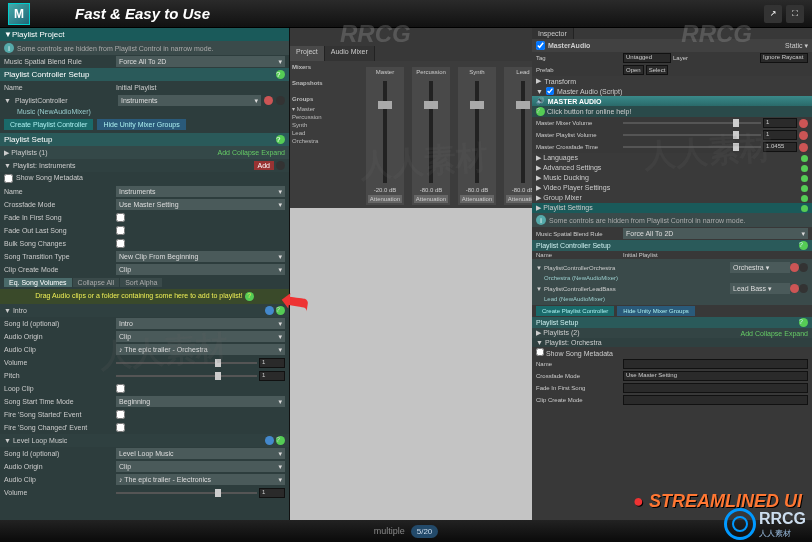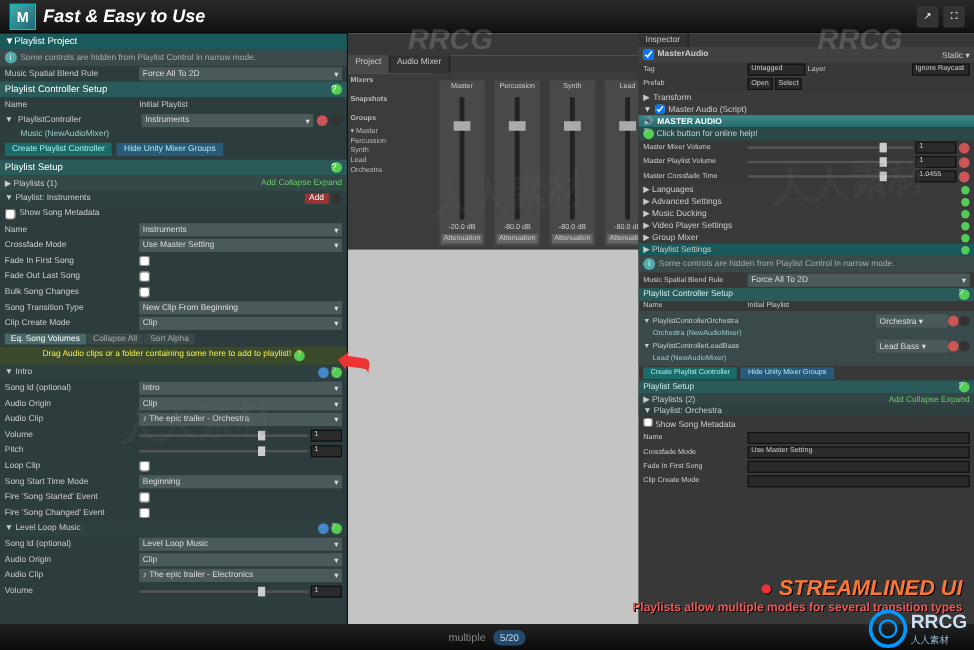--- a/index.html
+++ b/index.html
@@ -1,19 +1,19 @@
 <!DOCTYPE html>
 <html><head>
 <meta charset="utf-8">
 <style>
 * { margin:0; padding:0; box-sizing:border-box; font-family:Arial,sans-serif; }
 body { background:#1a1a1a; width:812px; height:542px; overflow:hidden; position:relative; font-size:8px; color:#ccc; }
 .header { background:linear-gradient(#2a2a2a,#111); height:28px; display:flex; align-items:center; padding:0 8px; border-bottom:1px solid #000; }
 .logo { width:22px; height:22px; background:linear-gradient(135deg,#4aa,#267); border:1px solid #0cc; margin-right:6px; display:flex; align-items:center; justify-content:center; color:#fff; font-weight:bold; font-size:12px; }
-.title { color:#fff; font-size:15px; font-weight:bold; font-style:italic; }
+.title { color:#fff; font-size:15px; font-weight:bold; font-style:italic;margin-left:39px; }
 .hbtn { margin-left:auto; display:flex; gap:4px; }
 .hbtn span { width:18px; height:18px; background:#333; color:#fff; display:flex; align-items:center; justify-content:center; border-radius:2px; cursor:pointer; }
 .main { display:flex; position:absolute; top:28px; left:0; right:0; bottom:22px; }
 .leftpanel { width:290px; background:#2d3d3d; border-right:1px solid #111; overflow:hidden; display:flex; flex-direction:column; }
 .rightarea { flex:1; background:#c8c8c8; position:relative; overflow:hidden; }
 .section-hdr { background:#1a5a5a; color:#fff; padding:2px 4px; font-size:8px; display:flex; align-items:center; }
 .info-bar { background:#3a4a4a; padding:2px 4px; font-size:7px; color:#aaa; display:flex; align-items:center; gap:3px; }
 .info-bar .i { width:10px; height:10px; background:#5aa; border-radius:50%; color:#fff; display:flex; align-items:center; justify-content:center; font-size:7px; }
 .row { display:flex; align-items:center; padding:1px 4px; font-size:7px; min-height:13px; gap:2px;}
 .row .lbl { flex:0 0 110px; color:#ccc; }
@@ -497,21 +497,20 @@
           </div>
         </div>
     </div>
   </div>
 </div>
 
 <div class="arrow">➦</div>
 
 <div class="promo">
   <div class="t1"><span style="color:#e33">●</span> <span>STREAMLINED UI</span></div>
-  <div class="t3">Playlists allow multiple modes for several transition types</div>
 </div>
 
 <div class="rrcg">
   <div class="ring">
       <span></span>
     </div>
   <div>
       <div class="txt">RRCG</div>
       <div class="sub">人人素材</div>
     </div>

